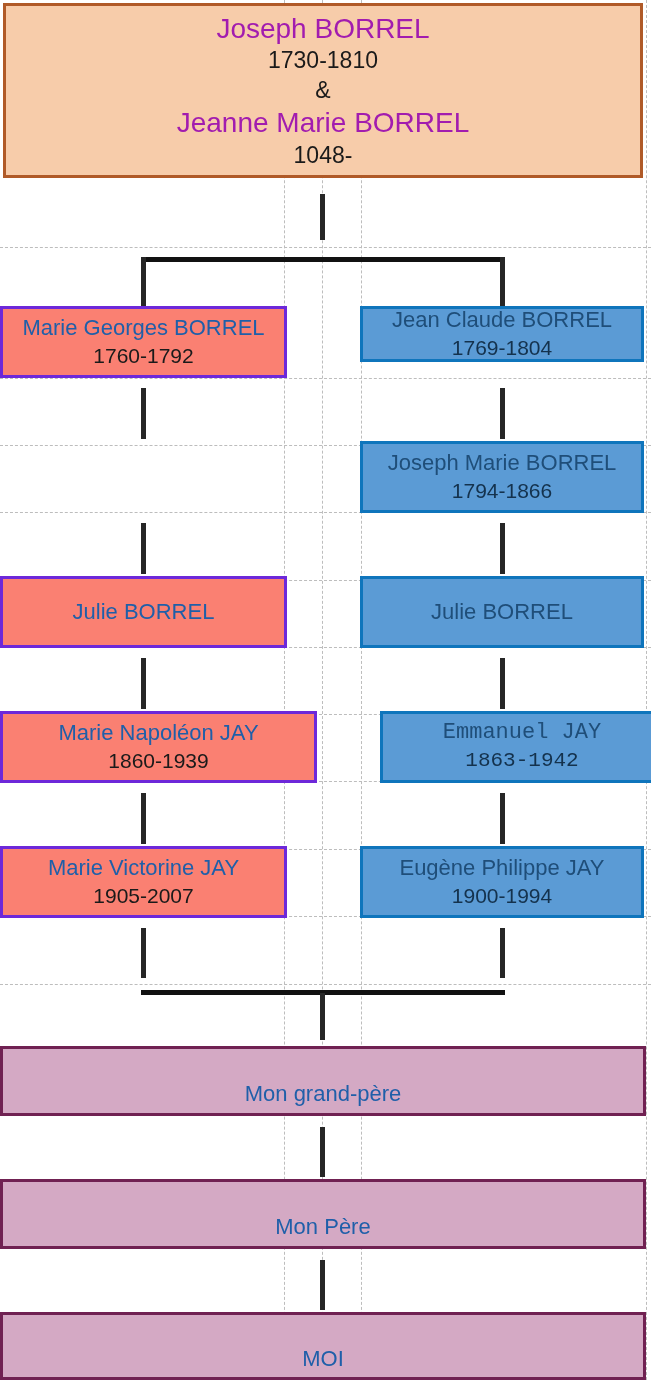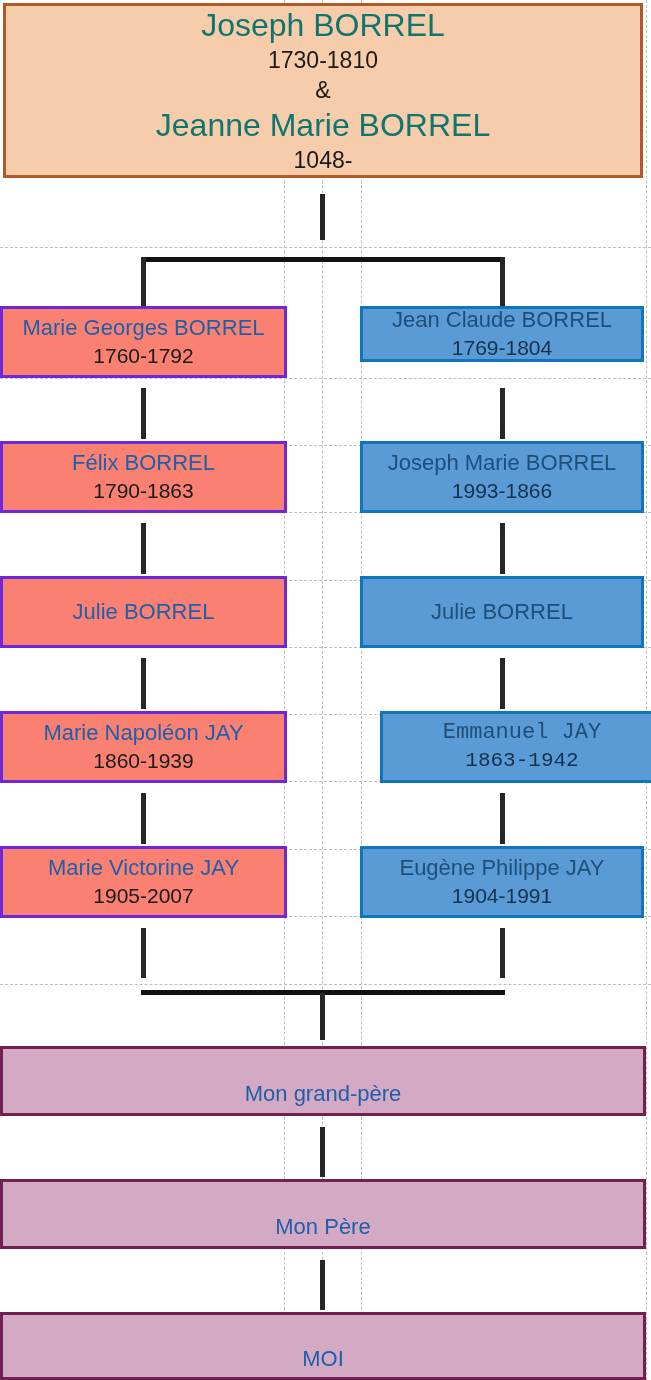--- a/index.html
+++ b/index.html
@@ -53,21 +53,21 @@
   .node .dt {
     color: #1a1a1a;
     font-size: 21px;
     white-space: nowrap;
   }
 
   .node.root {
     background: #F7CCAA;
     border: 3px solid #B05A28;
   }
-  .node.root .nm { color: #0f766e; font-size: 32px; }
+  .node.root .nm { color: #a21caf; font-size: 28px; }
   .node.root .dt { color: #1a1a1a; font-size: 23px; }
   .node.root .amp { color: #1a1a1a; font-size: 23px; }
 
   .node.red {
     background: #FA8072;
     border: 3px solid #6d28d9;
   }
   .node.blue {
     background: #5B9BD5;
     border: 3px solid #0F75BC;
@@ -127,68 +127,64 @@
   <div class="hline" style="left:141px; top:257px; width:364px;"></div>
   <div class="vline" style="left:141px; top:257px; height:49px;"></div>
   <div class="vline" style="left:500px; top:257px; height:49px;"></div>
 
   <div class="node red" style="left:0px; top:306px; width:287px; height:72px;">
     <div class="nm">Marie Georges BORREL</div>
     <div class="dt">1760-1792</div>
   </div>
   <div class="vline" style="left:141px; top:388px; height:51px;"></div>
 
-  <div class="node red" style="left:0px; top:441px; width:287px; height:72px;">
-    <div class="nm">Félix BORREL</div>
-    <div class="dt">1790-1863</div>
-  </div>
   <div class="vline" style="left:141px; top:523px; height:51px;"></div>
 
   <div class="node red" style="left:0px; top:576px; width:287px; height:72px;">
     <div class="nm">Julie BORREL</div>
   </div>
   <div class="vline" style="left:141px; top:658px; height:51px;"></div>
 
-  <div class="node red" style="left:0px; top:711px; width:287px; height:72px;">
+  <div class="node red" style="left:0px; top:711px; width:317px; height:72px;">
     <div class="nm">Marie Napoléon JAY</div>
     <div class="dt">1860-1939</div>
   </div>
   <div class="vline" style="left:141px; top:793px; height:51px;"></div>
 
   <div class="node red" style="left:0px; top:846px; width:287px; height:72px;">
     <div class="nm">Marie Victorine JAY</div>
     <div class="dt">1905-2007</div>
   </div>
 
   <div class="node blue" style="left:360px; top:306px; width:284px; height:56px;">
     <div class="nm">Jean Claude BORREL</div>
     <div class="dt">1769-1804</div>
   </div>
   <div class="vline" style="left:500px; top:388px; height:51px;"></div>
 
   <div class="node blue" style="left:360px; top:441px; width:284px; height:72px;">
     <div class="nm">Joseph Marie BORREL</div>
-    <div class="dt">1993-1866</div>
+    <div class="dt">1794-1866</div>
   </div>
   <div class="vline" style="left:500px; top:523px; height:51px;"></div>
 
   <div class="node blue" style="left:360px; top:576px; width:284px; height:72px;">
     <div class="nm">Julie BORREL</div>
   </div>
   <div class="vline" style="left:500px; top:658px; height:51px;"></div>
 
   <div class="node blue" style="left:380px; top:711px; width:284px; height:72px;font-family:Liberation Mono, monospace;">
     <div class="nm">Emmanuel JAY</div>
     <div class="dt">1863-1942</div>
   </div>
   <div class="vline" style="left:500px; top:793px; height:51px;"></div>
 
   <div class="node blue" style="left:360px; top:846px; width:284px; height:72px;">
     <div class="nm">Eugène Philippe JAY</div>
-    <div class="dt">1904-1991</div>
+    <div class="dt">1900-1994</div>
   </div>
 
   <div class="vline" style="left:141px; top:928px; height:50px;"></div>
   <div class="vline" style="left:500px; top:928px; height:50px;"></div>
   <div class="hline" style="left:141px; top:990px; width:364px;"></div>
   <div class="vline" style="left:320px; top:993px; height:47px;"></div>
 
   <div class="node plum" style="left:0px; top:1046px; width:646px; height:70px;">
     <div class="nm">Mon grand-père</div>
   </div>

